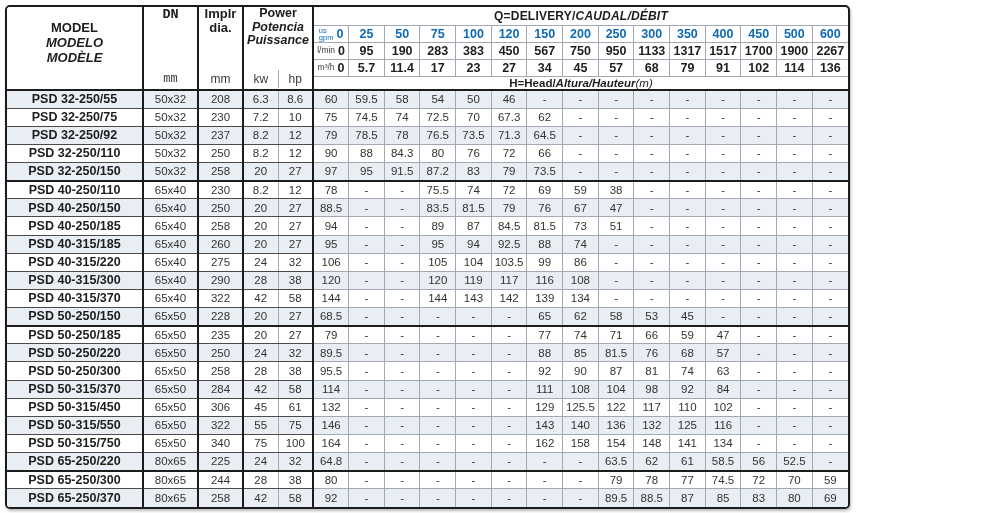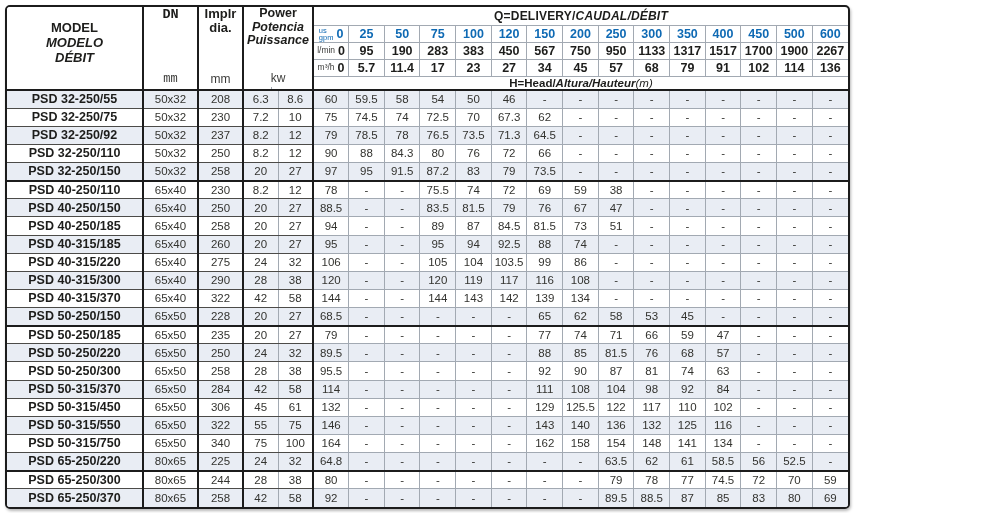--- a/index.html
+++ b/index.html
@@ -53,21 +53,21 @@
   .hd-cell{border-bottom:2px solid var(--bdark);background:#fff;}
   .vcol{display:flex;flex-direction:column;height:100%;align-items:center;}
   .b{font-weight:700;font-style:normal;}
   .bi{font-weight:700;font-style:italic;}
   .h-model .vcol{justify-content:center;padding-bottom:12px;font-size:13px;line-height:15px;}
   .h-dn .vcol{font-size:13.5px;font-family:Liberation Mono, monospace;}
   .h-dia .vcol{font-size:13px;line-height:14px;}
   .h-power .vcol{padding-top:0;font-size:12.5px;line-height:13.5px;}
   .spacer{flex:1;}
   .unit-mm{font-weight:400;font-size:12px;color:#3c3c3a;padding-bottom:3px;}
-  .kwhp{display:flex;width:100%;height:20px;align-items:center;flex-direction:column;}
+  .kwhp{display:flex;width:100%;height:20px;align-items:center;}
   .kwhp span{flex:1;font-weight:400;font-size:12px;color:#3c3c3a;line-height:18px;}
   .kwhp .hp-half{border-left:1px solid var(--ggrey);}
 
   .q-title{
     border-bottom:1px solid var(--ggrey);
     font-size:12px;letter-spacing:.2px;
   }
   .h-title{
     border-bottom:2px solid var(--bdark);
     font-size:11.5px;
@@ -104,21 +104,21 @@
           <col class="c-kw">
           <col class="c-hp">
         <col span="15">
       </colgroup>
       <thead>
         <tr class="q-row">
           <th rowspan="5" class="hd-cell thickR h-model">
             <div class="vcol">
               <span class="b">MODEL</span>
               <span class="bi">MODELO</span>
-              <span class="bi">DÉBIT</span>
+              <span class="bi">MODÈLE</span>
             </div>
           </th>
           <th rowspan="5" class="hd-cell thickR h-dn">
             <div class="vcol">
               <span class="b">DN</span>
               <span class="spacer"></span>
               <span class="unit-mm">mm</span>
             </div>
           </th>
           <th rowspan="5" class="hd-cell thickR h-dia">

